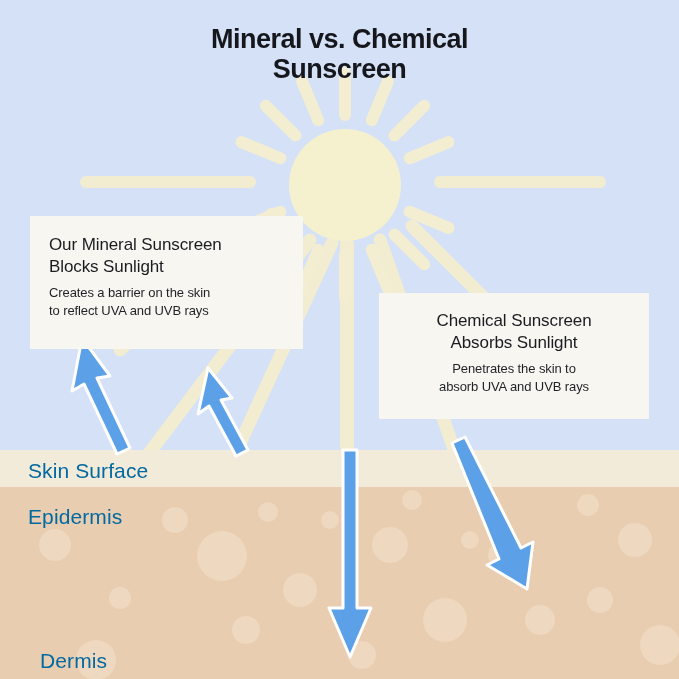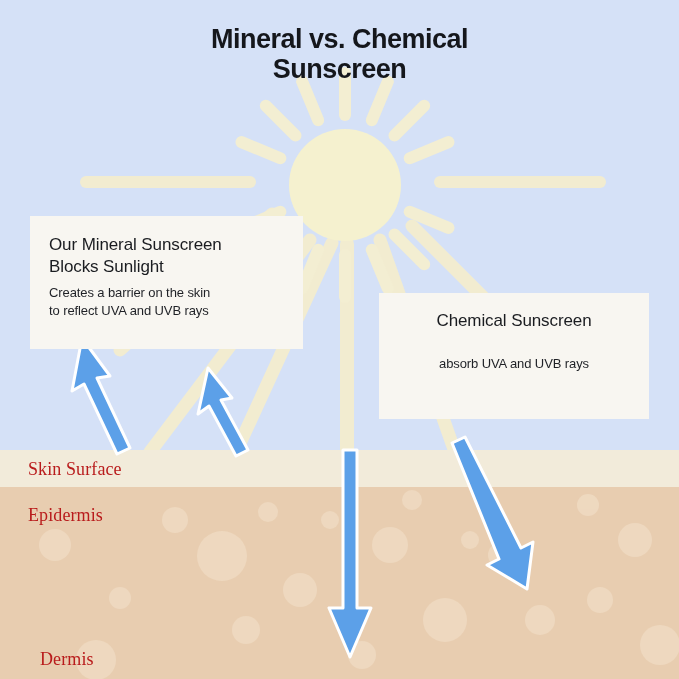--- a/index.html
+++ b/index.html
@@ -68,26 +68,25 @@
   .callout-body {
     font-size: 13px;
     font-weight: 400;
     color: #1f2126;
     line-height: 1.36;
     margin-top: 5px;
     letter-spacing: -0.1px;
   }
   .layer-label {
     position: absolute;
-    font-size: 18px;
+    font-size: 21px;
     font-weight: 400;
-    color: #b91c1c;
+    color: #0369a1;
     z-index: 26;
     letter-spacing: 0.1px;
-    font-family: Liberation Serif, serif;
   }
   #label-skin-surface { left: 28px; top: 459px; }
   #label-epidermis    { left: 28px; top: 505px; }
   #label-dermis       { left: 40px; top: 649px; }
 </style>
 </head>
 <body>
 
 <div id="infographic">
 
@@ -196,23 +195,24 @@
     </div>
     <div class="callout-body">
       <span>Creates a barrier on the skin</span><br>
       <span>to reflect UVA and UVB rays</span>
     </div>
   </div>
 
   <div class="callout" id="callout-right">
     <div class="callout-heading">
       <span>Chemical Sunscreen</span><br>
+      <span>Absorbs Sunlight</span>
     </div>
     <div class="callout-body">
-      <br>
+      <span>Penetrates the skin to</span><br>
       <span>absorb UVA and UVB rays</span>
     </div>
   </div>
 
   <div class="layer-label" id="label-skin-surface">Skin Surface</div>
   <div class="layer-label" id="label-epidermis">Epidermis</div>
   <div class="layer-label" id="label-dermis">Dermis</div>
 
 </div>
 

